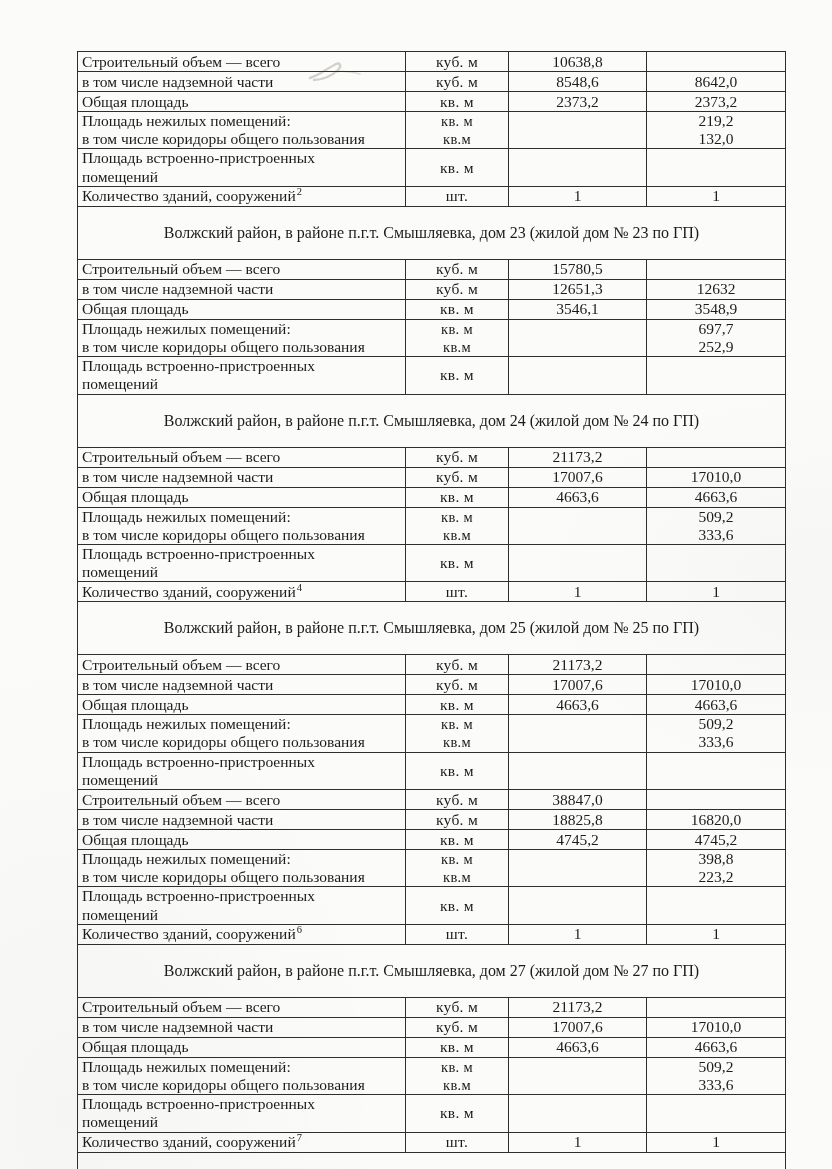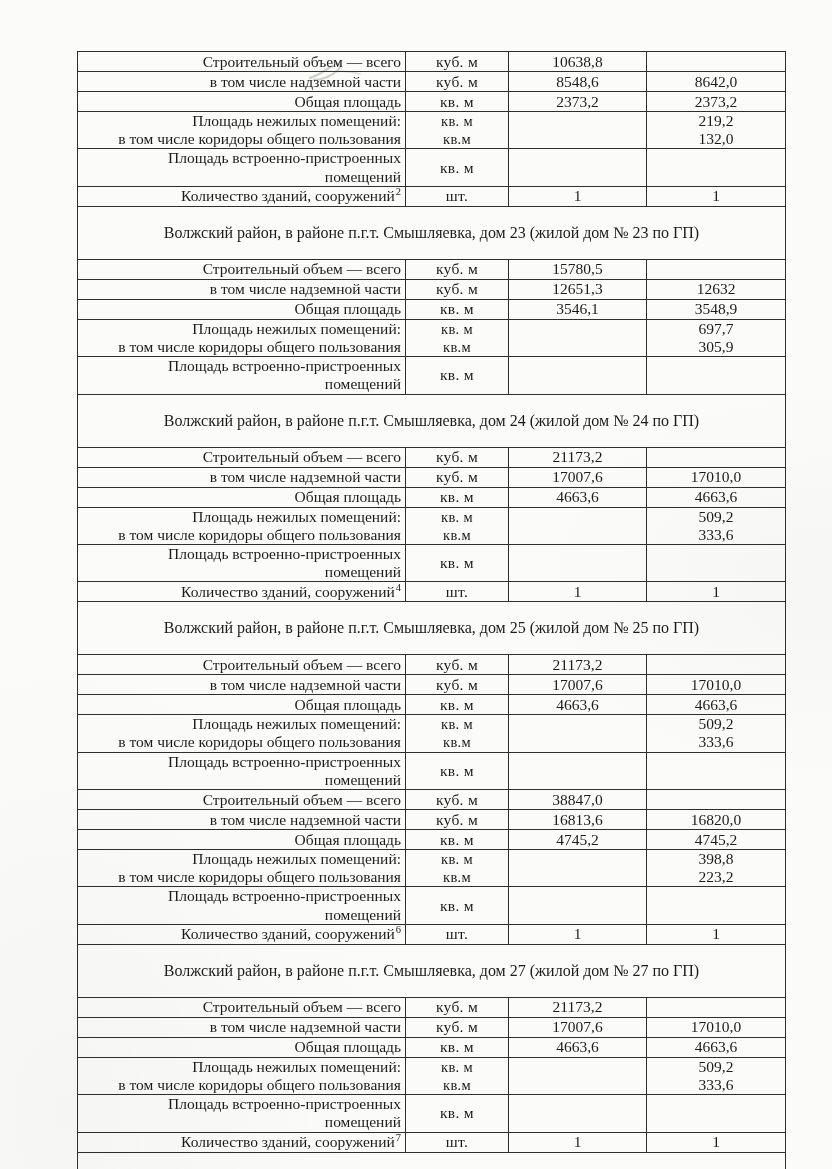--- a/index.html
+++ b/index.html
@@ -32,21 +32,21 @@
     font-size:15.5px;
     color:var(--ink);
     overflow:hidden;
     white-space:nowrap;
   }
   tr.single td{height:20px;}
   tr.double td{height:37px;vertical-align:middle;}
   tr.section-header td{
     height:23px;text-align:center;font-size:16px;padding:17px 2px;
   }
-  td.label{text-align:right;padding-left:5px;}
+  td.label{text-align:left;padding-left:5px;}
   td.unit{text-align:center;font-size:14.5px;letter-spacing:.3px;}
   td.val{text-align:center;font-size:16px;}
   td.two-line{vertical-align:middle;}
   td.two-line div{line-height:18.2px;height:18.2px;}
   td.unit.two-line div{font-size:14.5px;}
   td.bottom{vertical-align:bottom;padding-bottom:1px;}
   sup.fn{font-size:10.5px;line-height:0;vertical-align:super;margin-left:1px;}
   .smudge{position:absolute;pointer-events:none;}
 </style>
 </head>
@@ -154,21 +154,21 @@
         <td class="unit two-line">
           <div>кв. м</div>
           <div>кв.м</div>
         </td>
         <td class="val two-line">
           <div></div>
           <div></div>
         </td>
         <td class="val two-line">
           <div>697,7</div>
-          <div>305,9</div>
+          <div>252,9</div>
         </td>
       </tr>
       <tr class="body-row double">
         <td class="label two-line">
           <div>Площадь встроенно-пристроенных</div>
           <div>помещений</div>
         </td>
         <td class="unit bottom">кв. м</td>
         <td class="val"></td>
         <td class="val"></td>
@@ -288,21 +288,21 @@
     <tbody>
       <tr class="body-row single">
         <td class="label">Строительный объем — всего</td>
         <td class="unit">куб. м</td>
         <td class="val">38847,0</td>
         <td class="val"></td>
       </tr>
       <tr class="body-row single">
         <td class="label">в том числе надземной части</td>
         <td class="unit">куб. м</td>
-        <td class="val">16813,6</td>
+        <td class="val">18825,8</td>
         <td class="val">16820,0</td>
       </tr>
       <tr class="body-row single">
         <td class="label">Общая площадь</td>
         <td class="unit">кв. м</td>
         <td class="val">4745,2</td>
         <td class="val">4745,2</td>
       </tr>
       <tr class="body-row double">
         <td class="label two-line">

